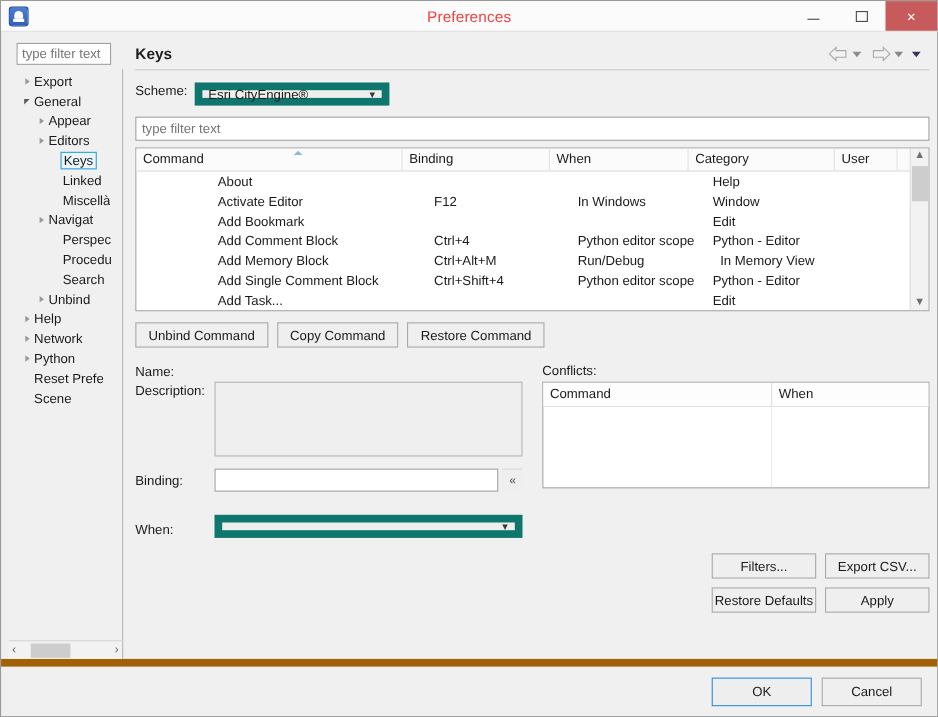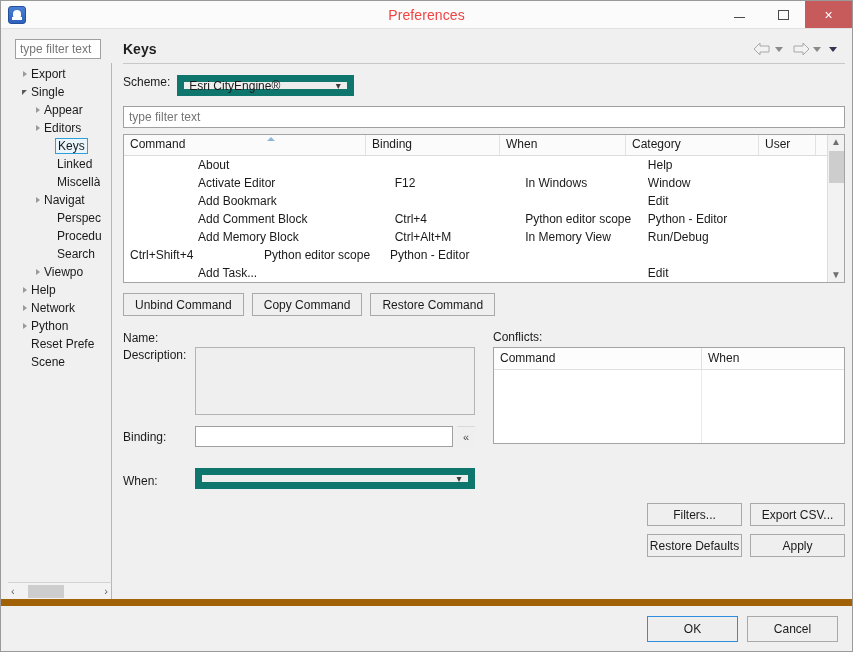--- a/index.html
+++ b/index.html
@@ -486,21 +486,21 @@
           <div class="tree-item indent1">
             <span class="tw">
               <span class="arrow-collapsed"></span>
             </span>
             <span class="tree-label">Export</span>
           </div>
           <div class="tree-item indent1">
             <span class="tw">
               <span class="arrow-expanded"></span>
             </span>
-            <span class="tree-label">Single</span>
+            <span class="tree-label">General</span>
           </div>
           <div class="tree-item indent2">
             <span class="tw">
               <span class="arrow-collapsed"></span>
             </span>
             <span class="tree-label">Appear</span>
           </div>
           <div class="tree-item indent2">
             <span class="tw">
               <span class="arrow-collapsed"></span>
@@ -534,21 +534,21 @@
             <span class="tree-label">Procedu</span>
           </div>
           <div class="tree-item indent3">
             <span class="tw"></span>
             <span class="tree-label">Search</span>
           </div>
           <div class="tree-item indent2">
             <span class="tw">
               <span class="arrow-collapsed"></span>
             </span>
-            <span class="tree-label">Viewpo</span>
+            <span class="tree-label">Unbind</span>
           </div>
           <div class="tree-item indent1">
             <span class="tw">
               <span class="arrow-collapsed"></span>
             </span>
             <span class="tree-label">Help</span>
           </div>
           <div class="tree-item indent1">
             <span class="tw">
               <span class="arrow-collapsed"></span>
@@ -642,25 +642,26 @@
               <div class="trow">
                 <div class="td col-cmd cmd">Add Comment Block</div>
                 <div class="td col-bind">Ctrl+4</div>
                 <div class="td col-when">Python editor scope</div>
                 <div class="td col-cat">Python - Editor</div>
                 <div class="td col-user"></div>
               </div>
               <div class="trow">
                 <div class="td col-cmd cmd">Add Memory Block</div>
                 <div class="td col-bind">Ctrl+Alt+M</div>
+                <div class="td col-cat">Run/Debug</div>
                 <div class="td col-when">In Memory View</div>
-                <div class="td col-cat">Run/Debug</div>
                 <div class="td col-user"></div>
               </div>
               <div class="trow">
+                <div class="td col-cmd cmd">Add Single Comment Block</div>
                 <div class="td col-bind">Ctrl+Shift+4</div>
                 <div class="td col-when">Python editor scope</div>
                 <div class="td col-cat">Python - Editor</div>
                 <div class="td col-user"></div>
               </div>
               <div class="trow">
                 <div class="td col-cmd cmd">Add Task...</div>
                 <div class="td col-bind"></div>
                 <div class="td col-when"></div>
                 <div class="td col-cat">Edit</div>

